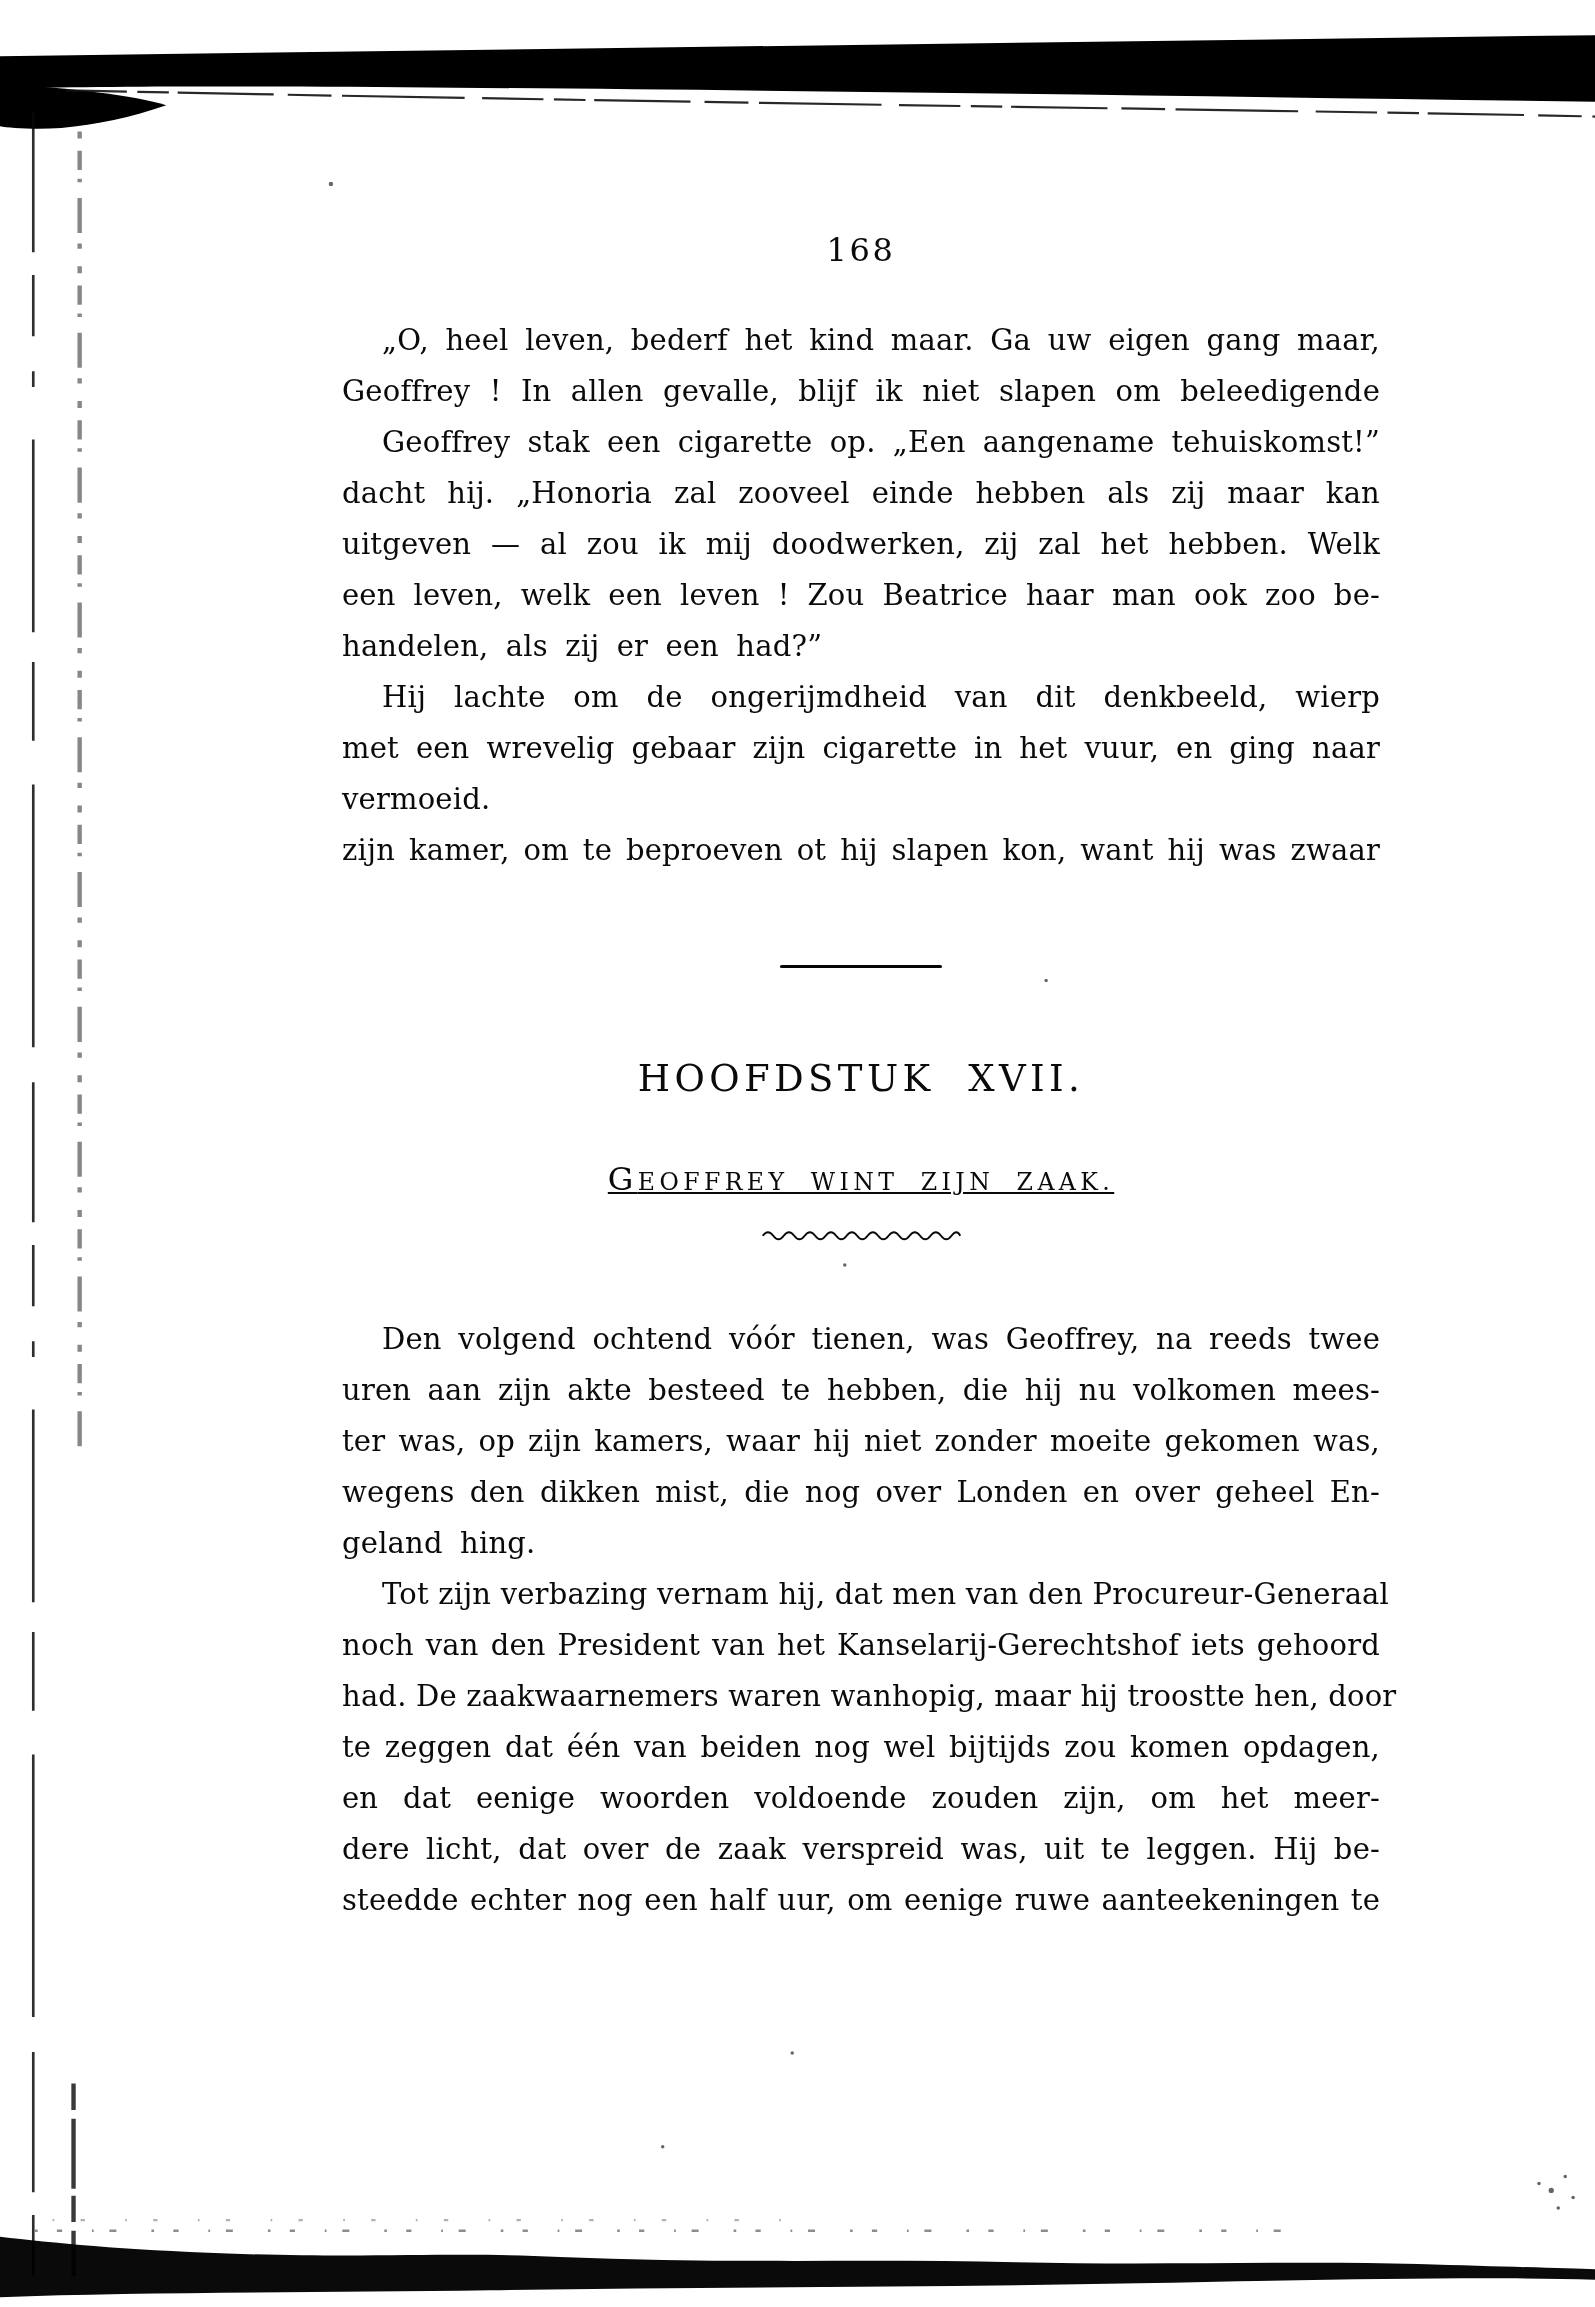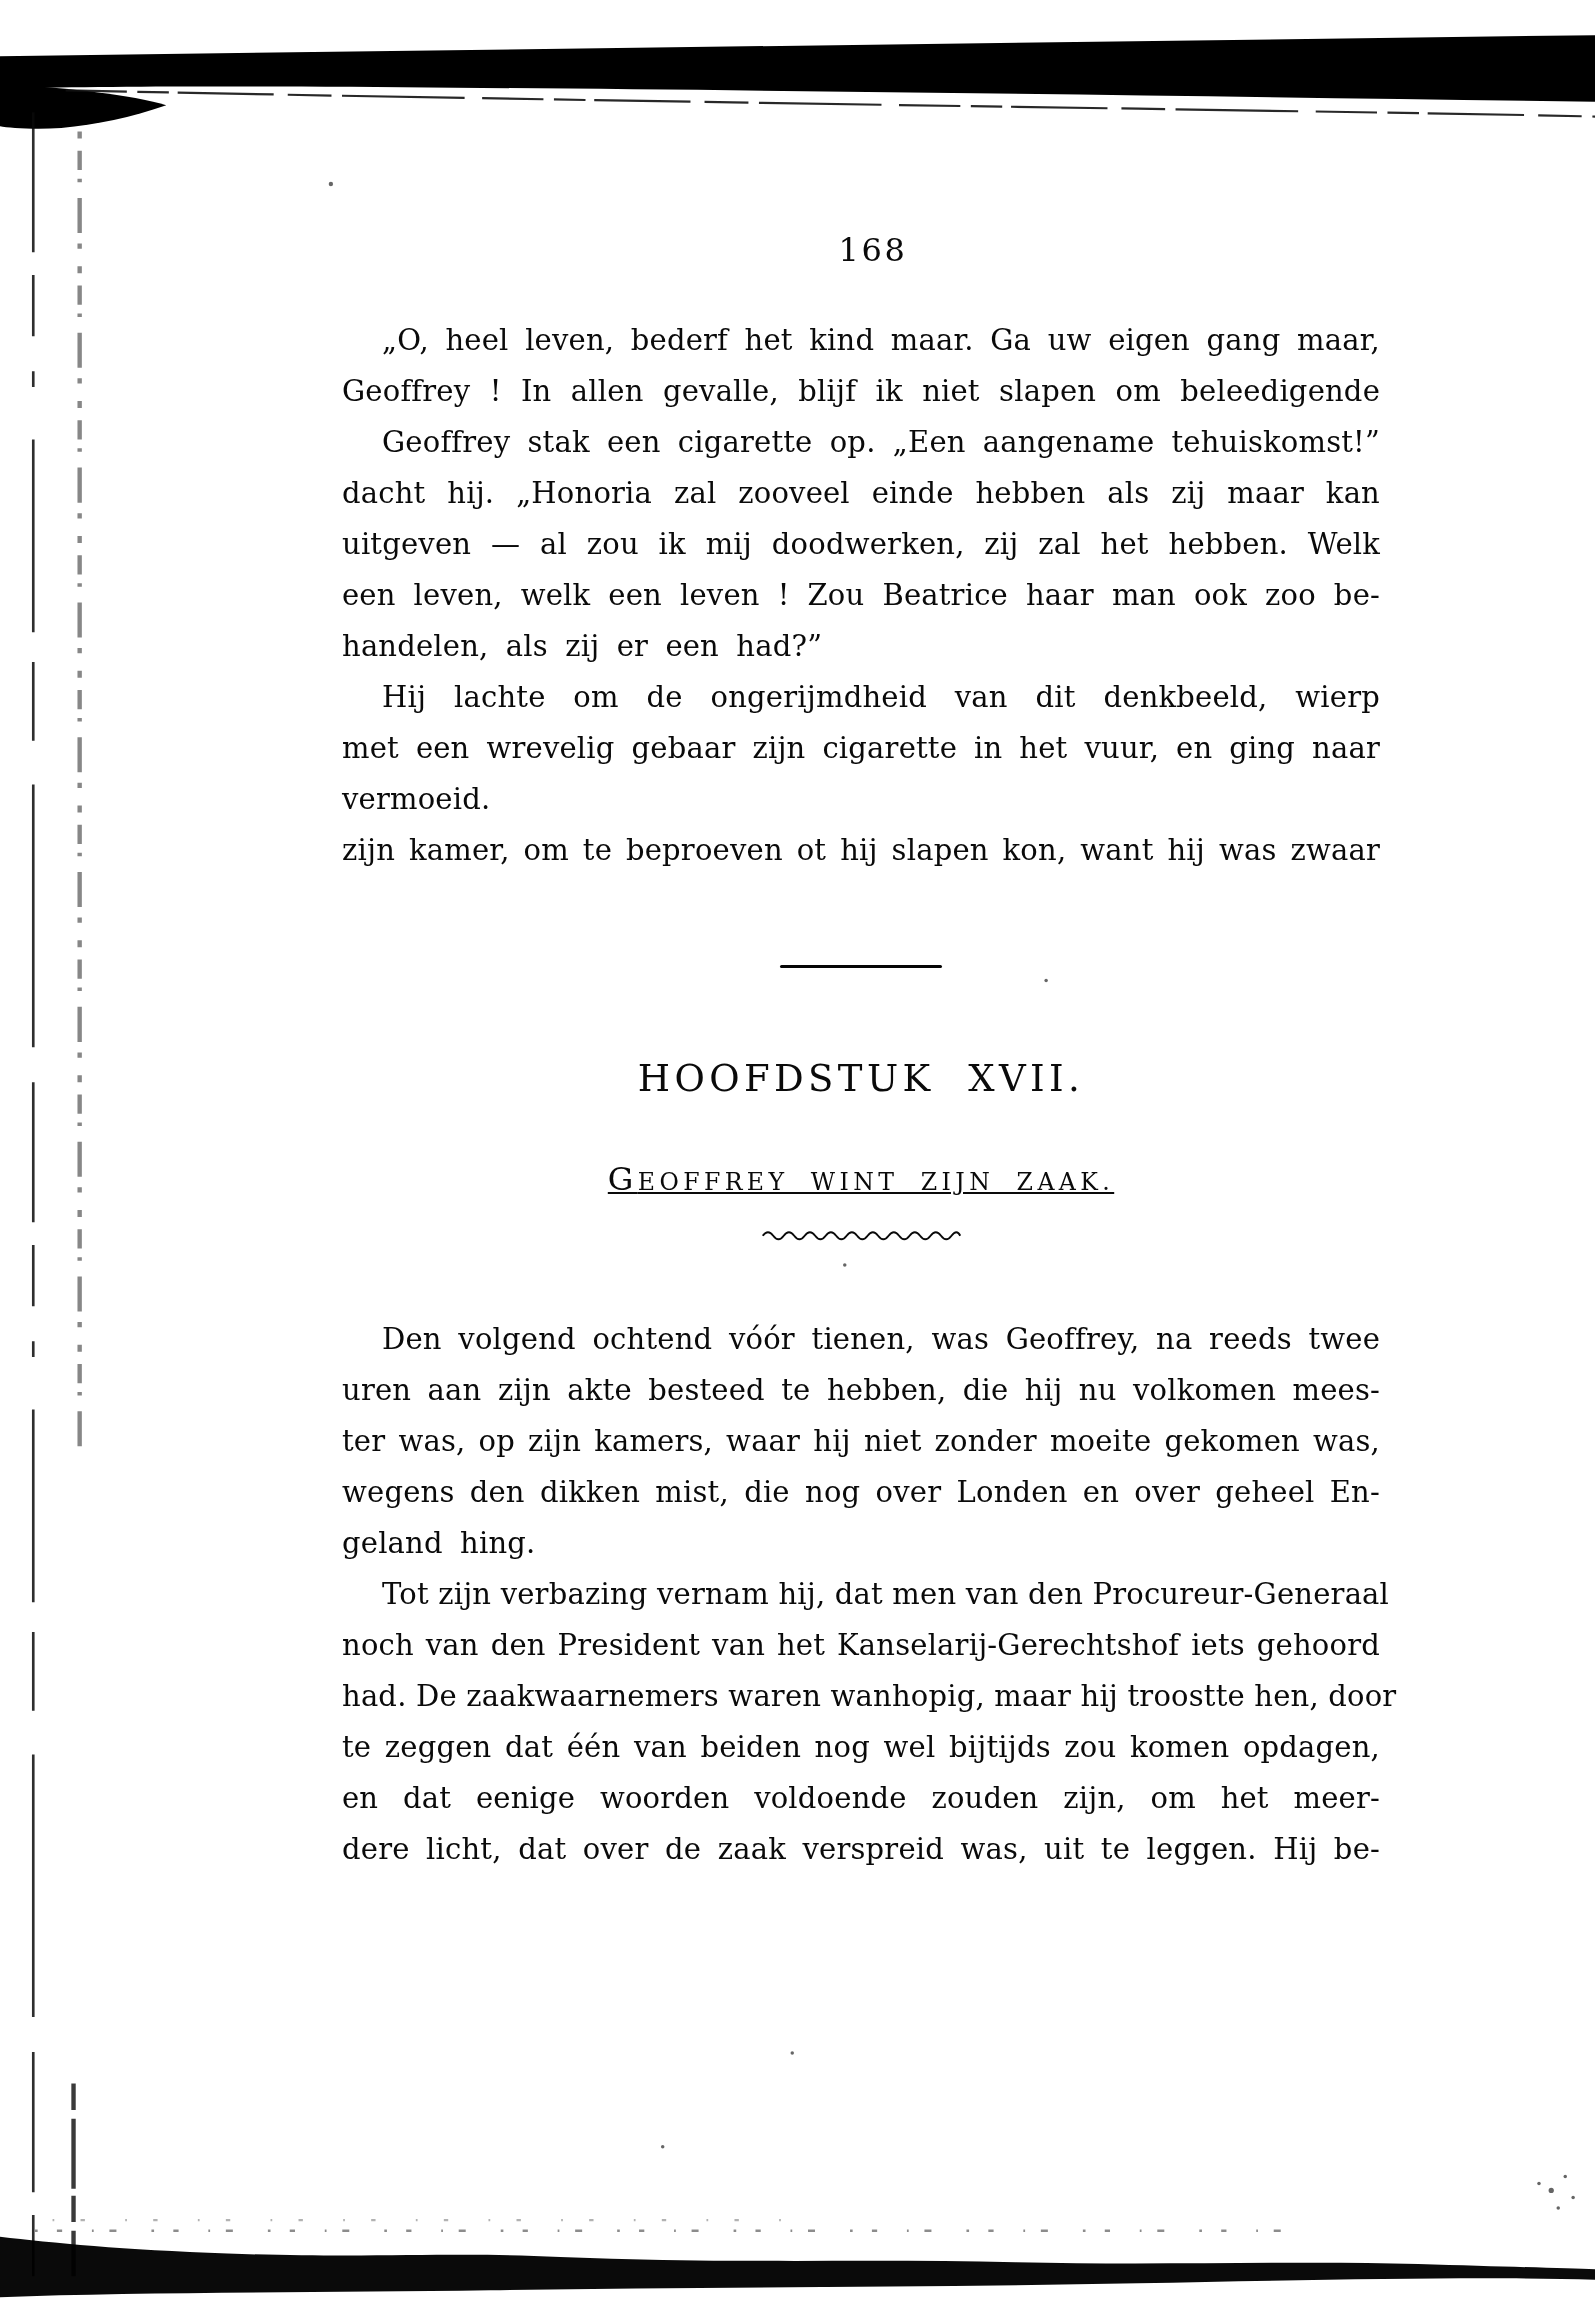--- a/index.html
+++ b/index.html
@@ -19,21 +19,21 @@
     position: absolute;
     inset: 0;
     width: 1595px;
     height: 2307px;
     pointer-events: none;
     z-index: 0;
   }
 
   .page-number {
     position: absolute;
-    left: 354px;
+    left: 342px;
     top: 231px;
     width: 1038px;
     text-align: center;
     font-size: 32px;
     letter-spacing: 2.6px;
     z-index: 1;
   }
 
   .text-flow {
     position: absolute;
@@ -179,17 +179,18 @@
         <div class="line">wegens den dikken mist, die nog over Londen en over geheel En-</div>
         <div class="line nj">geland hing.</div>
       </div>
       <div class="paragraph">
         <div class="line ind">Tot zijn verbazing vernam hij, dat men van den Procureur-Generaal</div>
         <div class="line">noch van den President van het Kanselarij-Gerechtshof iets gehoord</div>
         <div class="line">had. De zaakwaarnemers waren wanhopig, maar hij troostte hen, door</div>
         <div class="line">te zeggen dat één van beiden nog wel bijtijds zou komen opdagen,</div>
         <div class="line">en dat eenige woorden voldoende zouden zijn, om het meer-</div>
         <div class="line">dere licht, dat over de zaak verspreid was, uit te leggen.  Hij be-</div>
+        <div class="line">steedde echter nog een half uur, om eenige ruwe aanteekeningen te</div>
       </div>
     </div>
 
 </div>
 
 
 </body></html>

